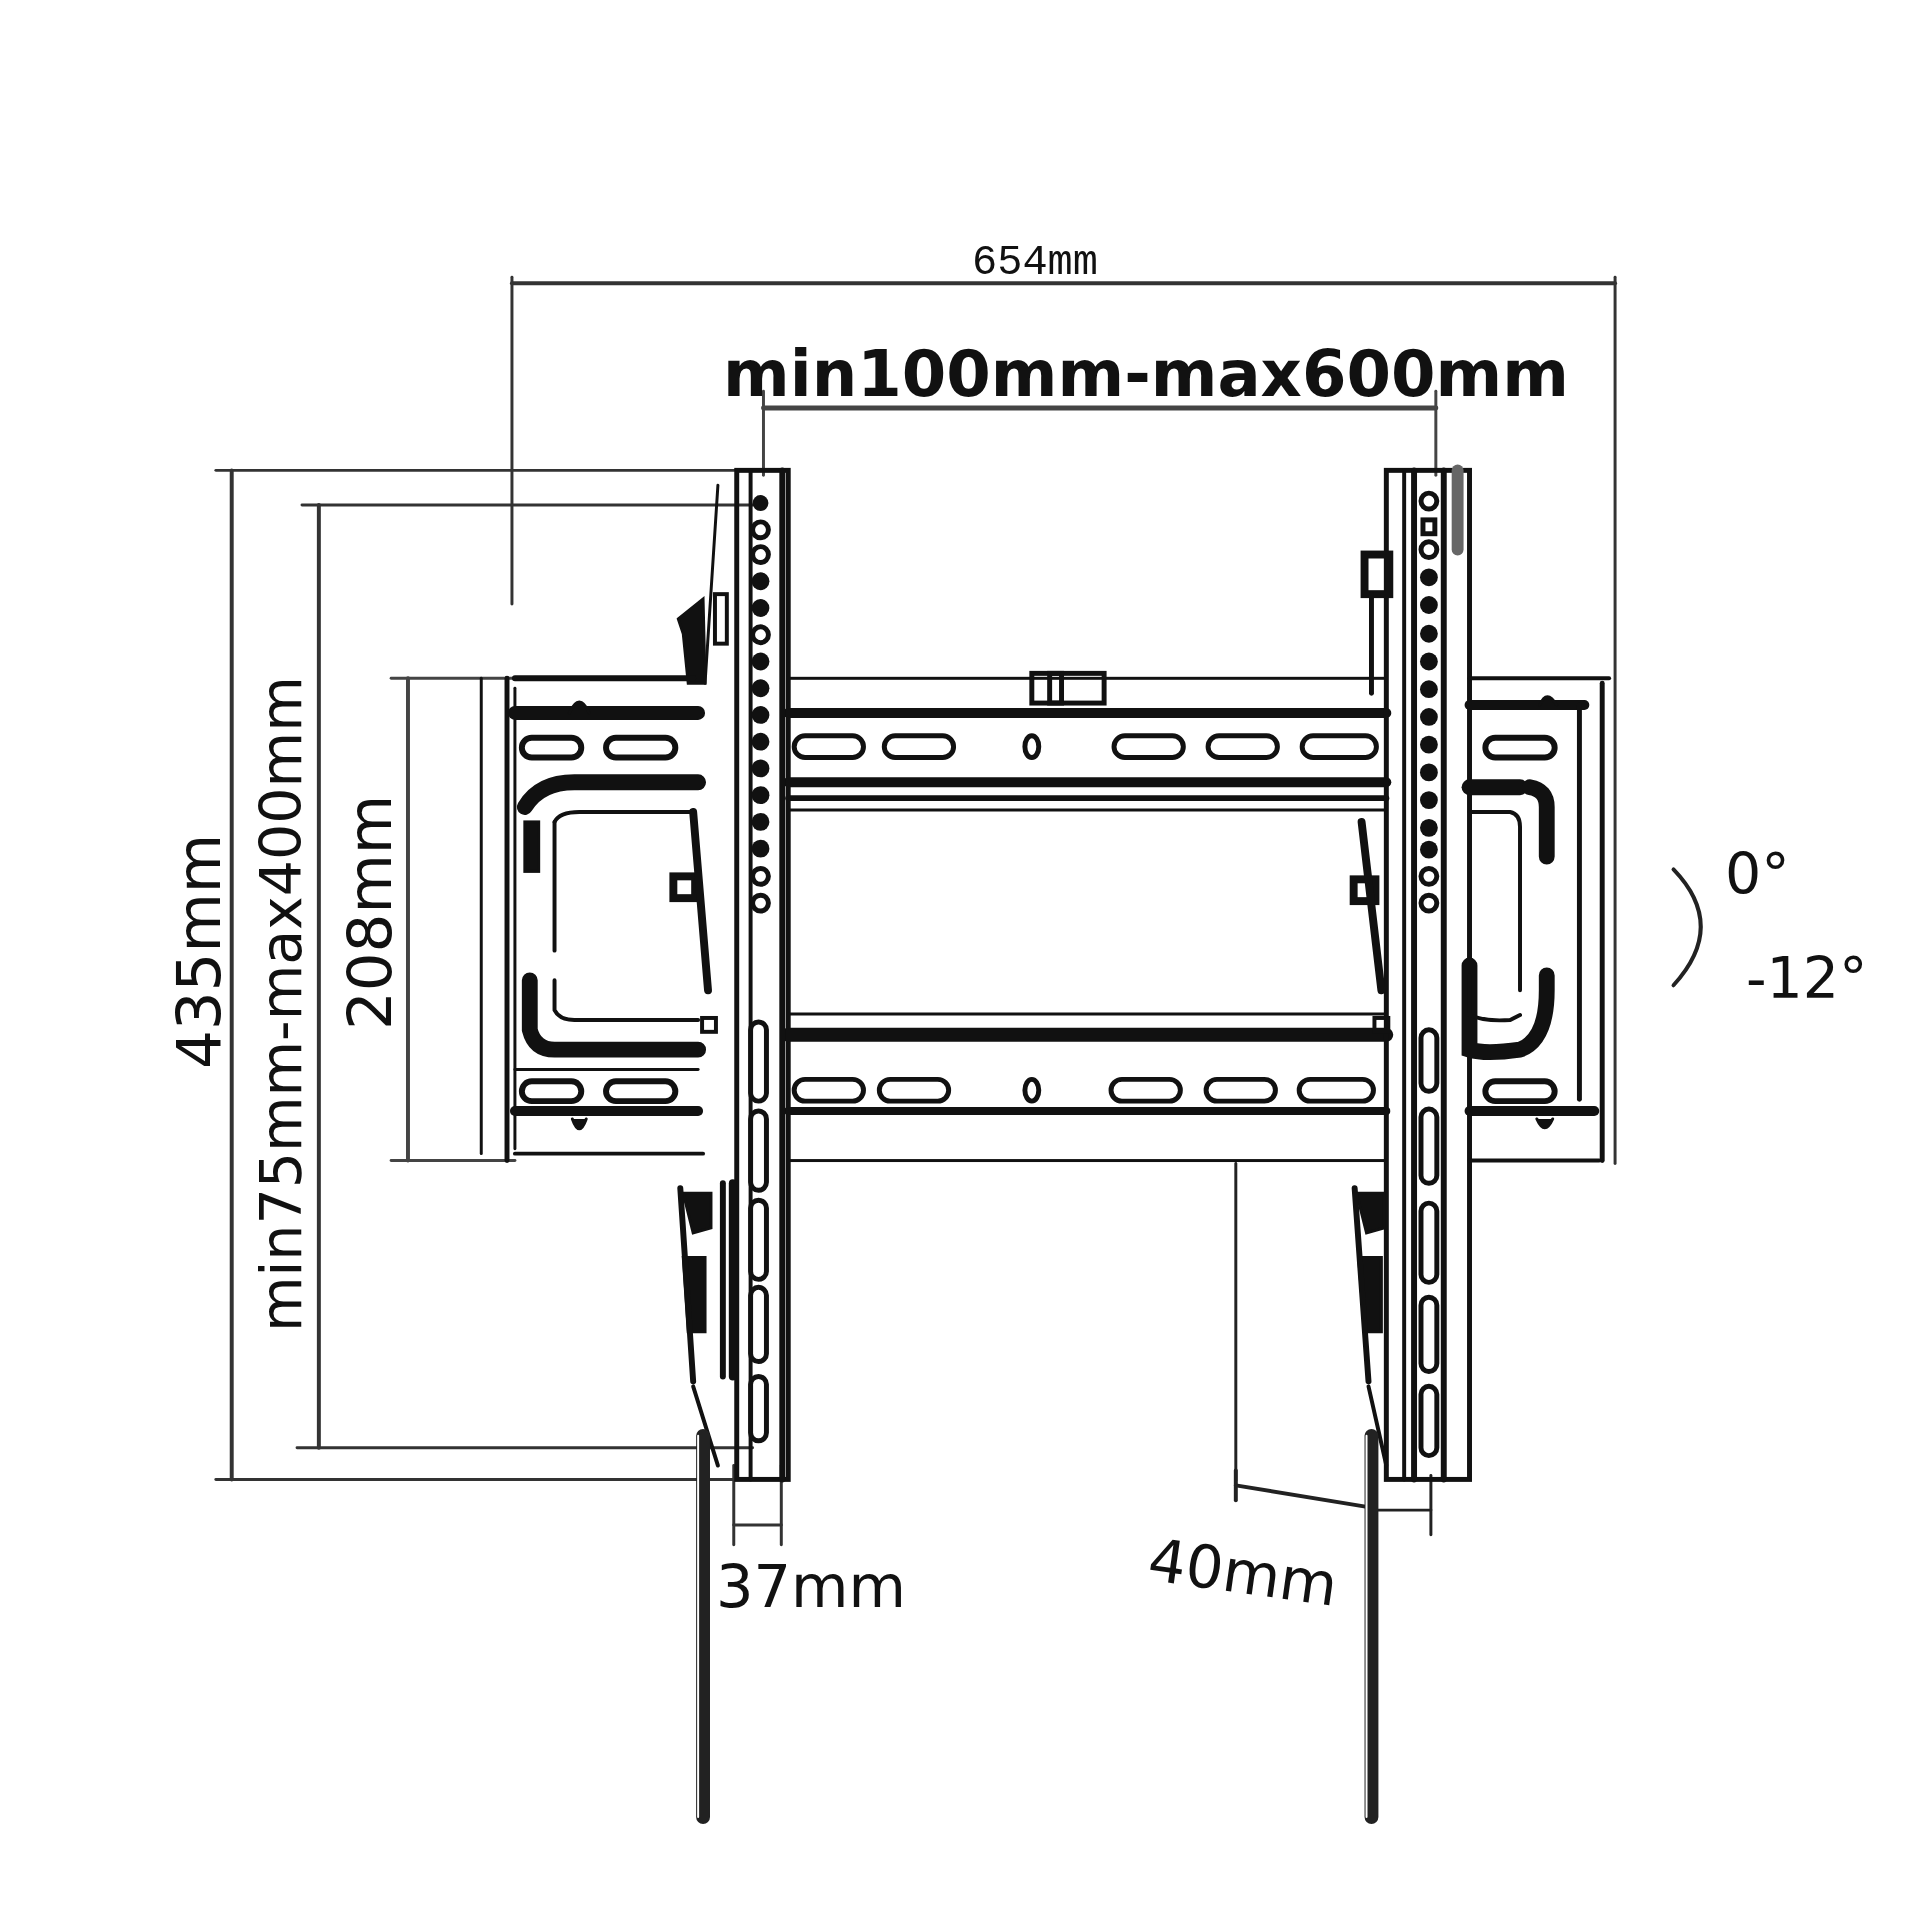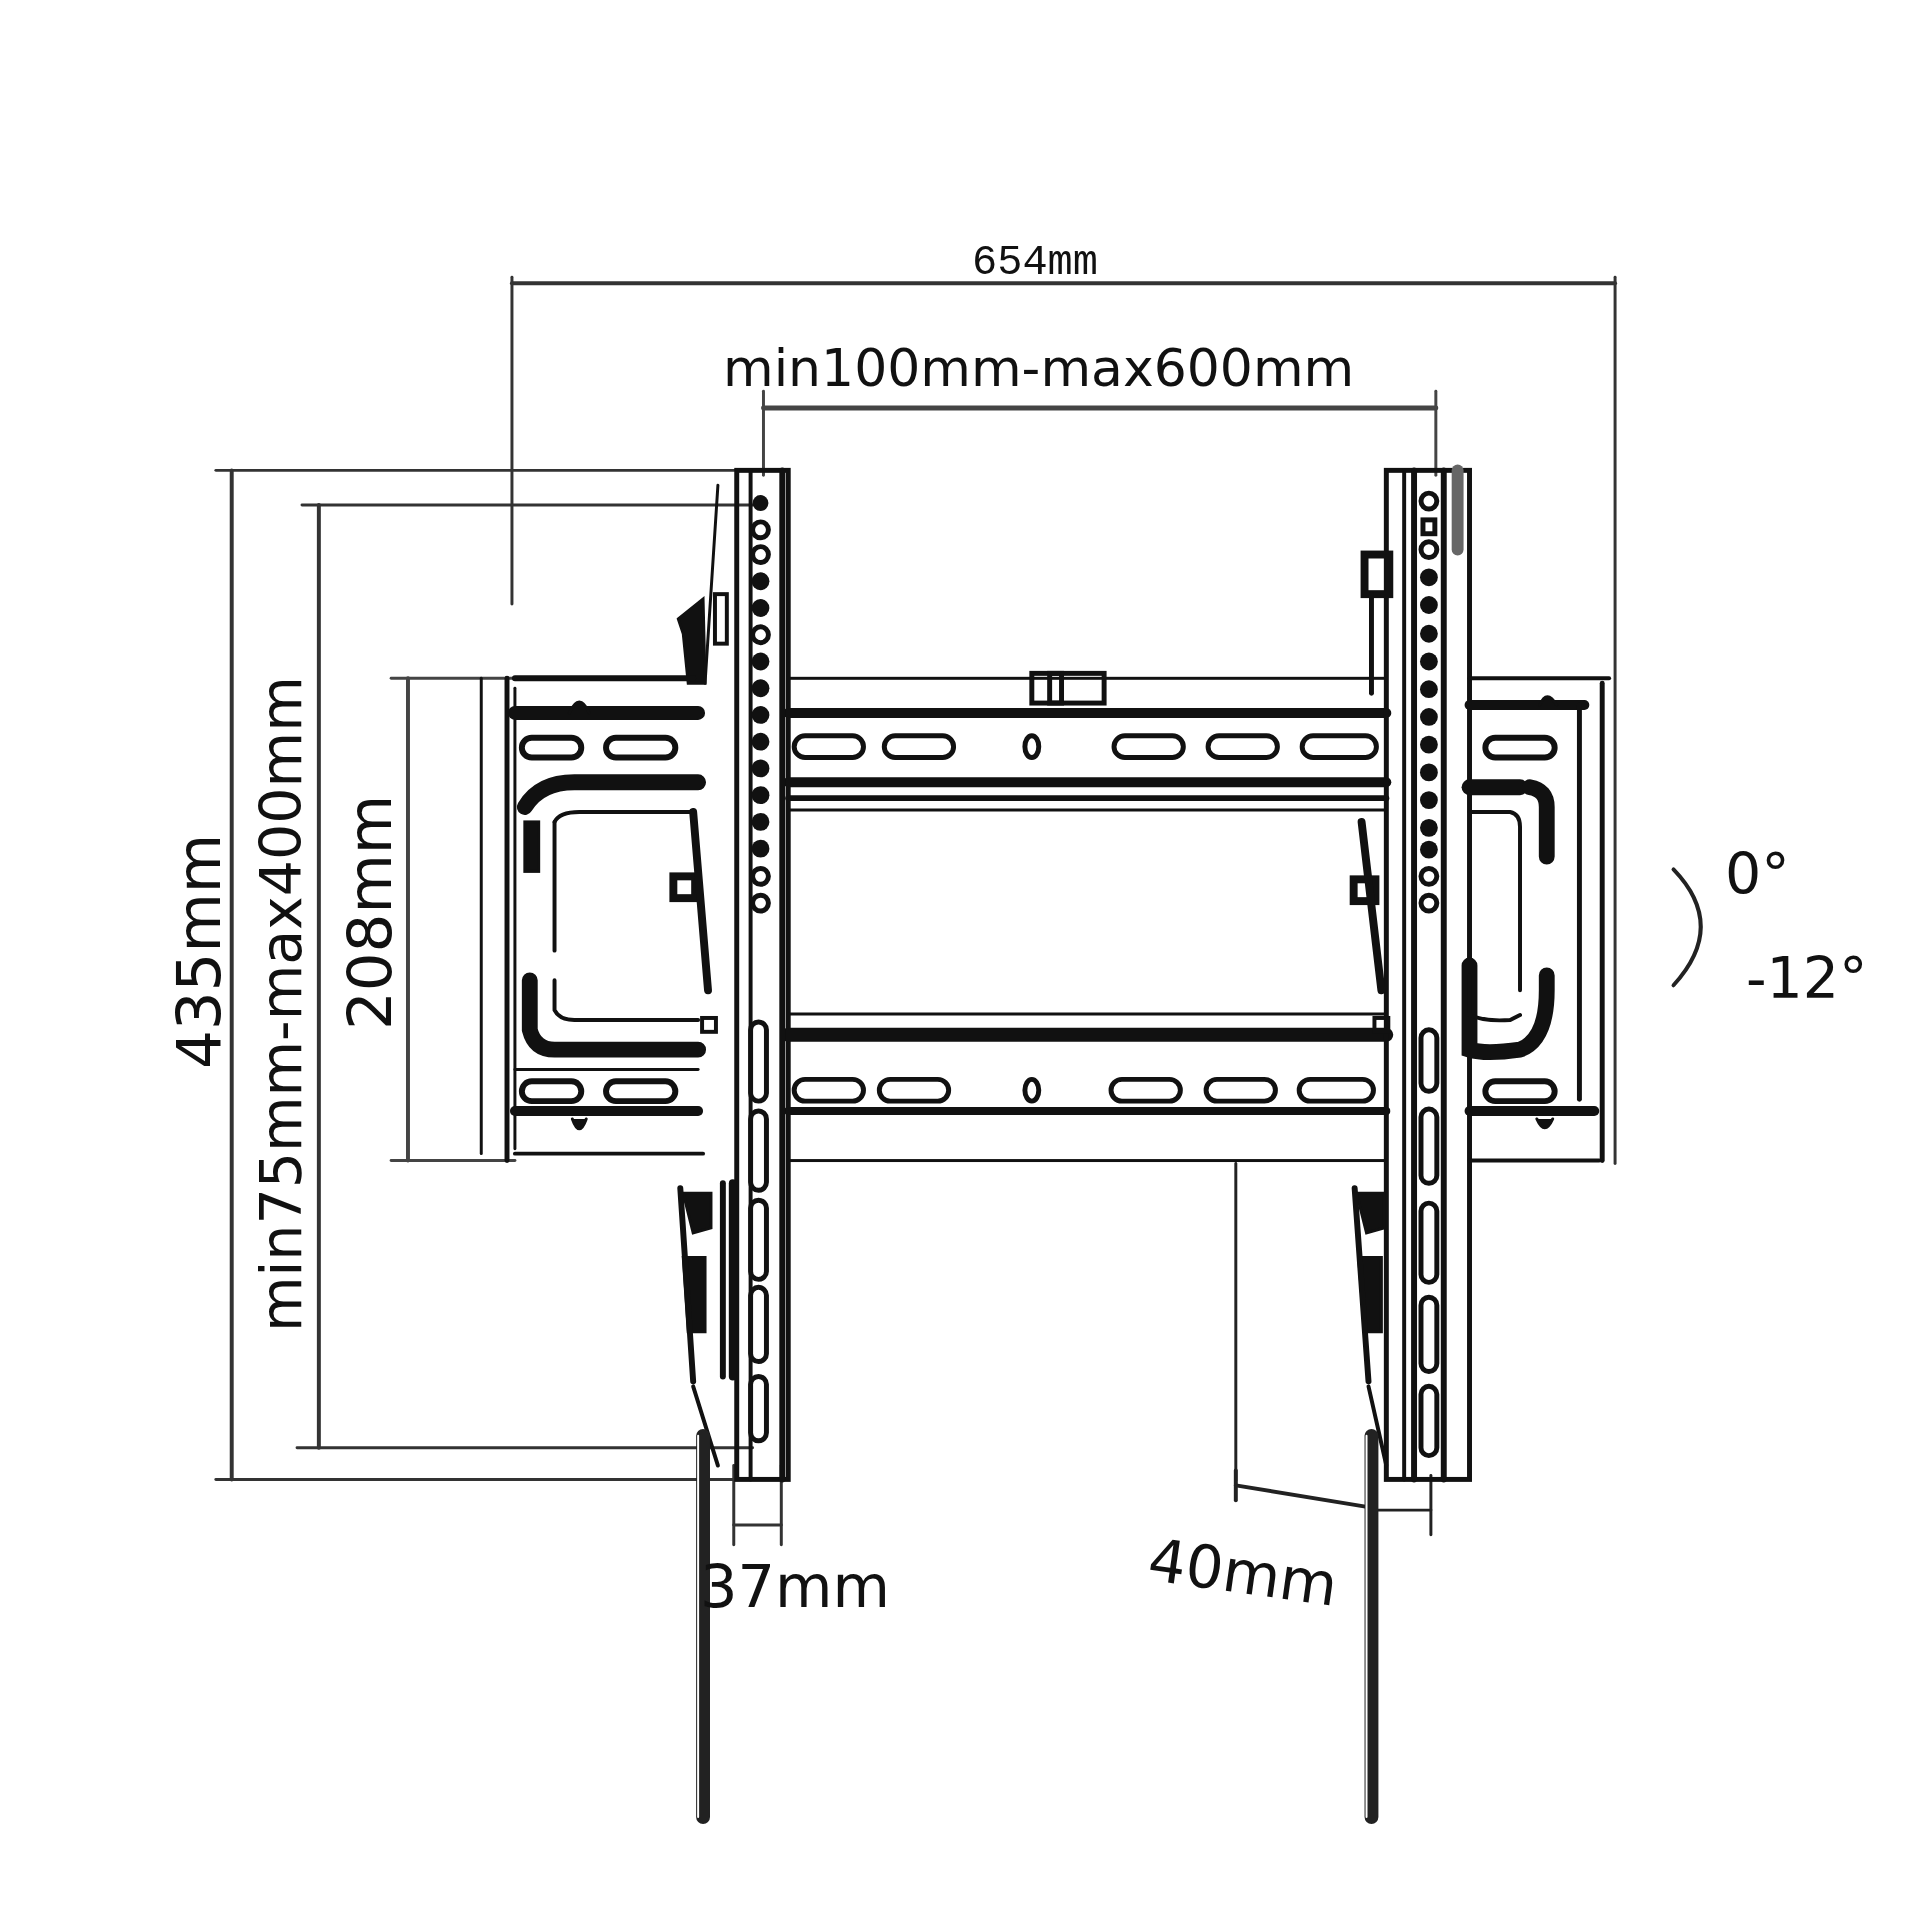--- a/index.html
+++ b/index.html
@@ -220,21 +220,21 @@
       <rect x="1500" y="1092" width="70" height="20" rx="10" stroke-width="6"></rect>
       <line x1="1484" y1="1122" x2="1610" y2="1122" stroke-width="10"></line>
       <path d="M1552,1130 Q1560,1148 1568,1130" fill="#111" stroke-width="3"></path>
       <line x1="1484" y1="1172" x2="1615" y2="1172" stroke-width="4"></line>
       <line x1="1618" y1="690" x2="1618" y2="1172" stroke-width="5"></line>
     </g>
   </g>
 </svg>
 
 <div class="lbl" style="left:972px; top:242px; font-size:42px;font-family:Liberation Mono, monospace;">654mm</div>
-<div class="lbl" style="left:723px; top:342px; font-size:52px;">min100mm-max600mm</div>
+<div class="lbl" style="left:723px; top:342px; font-size:64px;font-weight:bold;">min100mm-max600mm</div>
 <div class="lbl vert" style="left:168px; top:1069px; font-size:61px;">435mm</div>
 <div class="lbl vert" style="left:253px; top:1332px; font-size:57px;">min75mm-max400mm</div>
 <div class="lbl vert" style="left:339px; top:1030px; font-size:61px;">208mm</div>
-<div class="lbl" style="left:700px; top:1557px; font-size:59px;text-align:right;">37mm</div>
+<div class="lbl" style="left:716px; top:1557px; font-size:59px;text-align:right;">37mm</div>
 <div class="lbl" style="left:1153px; top:1530px; font-size:59px; transform: rotate(8deg); transform-origin:left top;">40mm</div>
 <div class="lbl" style="left:1725px; top:846px; font-size:57px;">0°</div>
 <div class="lbl" style="left:1713px; top:950px; font-size:57px;margin-left:33px;">-12°</div>
 
 
 </body></html>

